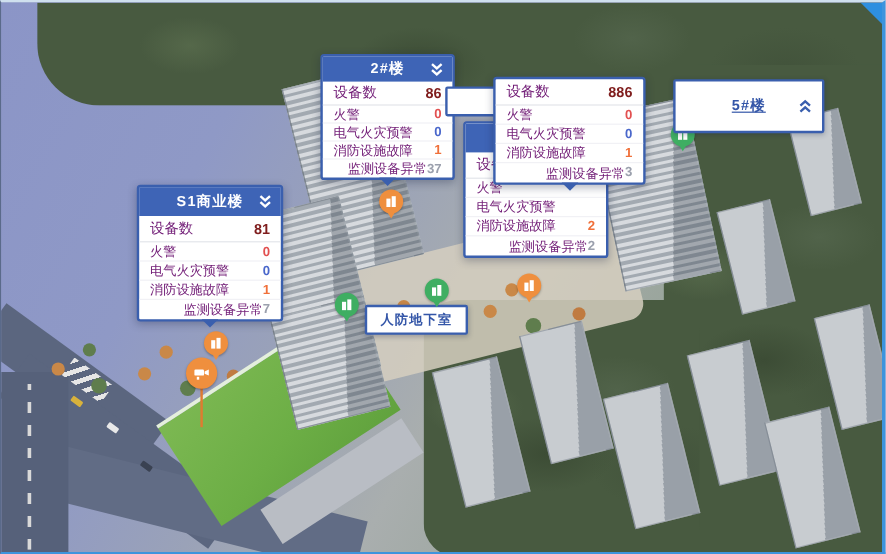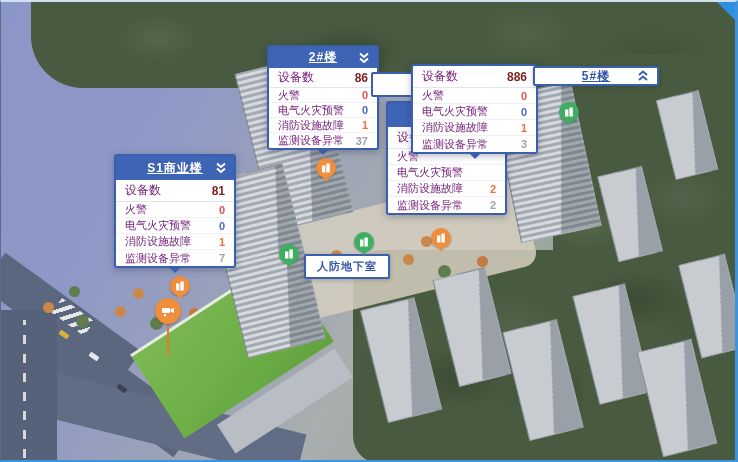--- a/index.html
+++ b/index.html
@@ -86,26 +86,26 @@
   #pin-cam { left:154px; top:296px; width:26px; height:26px; }
   #pin-cam::after { display:none; }
   #cam-stick { position:absolute; left:166px; top:320px; width:2px; height:34px;
     background:#e07b30; z-index:1; }
 
   
   .panel { position:absolute; background:#fff; border:2px solid #3a5fae; border-radius:3px;
     box-shadow:0 2px 7px rgba(20,30,60,.3); font-size:11px; }
   .panel-header { position:relative; height:24px; background:#3e64b6; color:#fff;
     display:flex; align-items:center; justify-content:center;
-    font-size:12px; font-weight:bold; letter-spacing:1px;text-decoration:underline; }
+    font-size:12px; font-weight:bold; letter-spacing:1px; }
   .hdr-chevron { position:absolute; right:6px; top:50%; transform:translateY(-50%);
     width:14px; height:14px; cursor:pointer; }
   .prow { display:flex; justify-content:space-between; align-items:center;
     padding:0 9px; height:16px; border-bottom:1px solid #f1f1f5; }
-  .prow:last-child { border-bottom:none; }
+  .prow:last-child { border-bottom:none;justify-content:flex-end; }
   .prow .lbl { color:#701a75; white-space:nowrap; }
   .prow .val { font-weight:bold; }
   .prow-device { height:22px; font-size:12px; border-bottom:1px solid #e3e5ea; }
   .prow-device .val { color:#7f1d1d; }
   .prow-fire .val { color:#e25050; }
   .prow-elec .val { color:#4a67cb; }
   .prow-fault .val { color:#f0703a; }
   .prow-mon .val { color:#9ba0ad; }
   .anchored::after { content:""; position:absolute; left:50%; bottom:-14px; margin-left:-7px;
     border:7px solid transparent; border-top-color:#3a5fae; }
@@ -119,21 +119,21 @@
   #mystery-box { position:absolute; left:370px; top:70px; width:100px; height:25px;
     background:#fff; border:2px solid #3a5fae; border-radius:2px; z-index:5; }
 
   
   .bar { position:absolute; background:#fff; border:2px solid #3a5fae; border-radius:2px;
     color:#3456a8; font-size:12px; font-weight:bold; letter-spacing:1px;
     display:flex; align-items:center; justify-content:center; cursor:pointer;
     box-shadow:0 1px 4px rgba(20,30,60,.25); }
   .bar .bar-chevron { position:absolute; right:7px; top:50%; transform:translateY(-50%);
     width:14px; height:14px; }
-  #bar-b5 { left:532px; top:64px; width:126px; height:20px; z-index:7;text-decoration:underline; }
+  #bar-b5 { left:560px; top:64px; width:126px; height:45px; z-index:7;text-decoration:underline; }
   #bar-b1 { left:233px; top:222px; width:121px; height:30px; z-index:7; }
   #bar-renfang { left:303px; top:204px; width:86px; height:25px; z-index:3; font-size:11px;margin-top:48px; }
 
   
   #corner-fold { position:absolute; right:0; top:0; width:0; height:0; z-index:20;
     border-style:solid; border-width:0 18px 18px 0;
     border-color:transparent #2e8fe0 transparent transparent; cursor:pointer; }
 </style>
 </head>
 <body>

